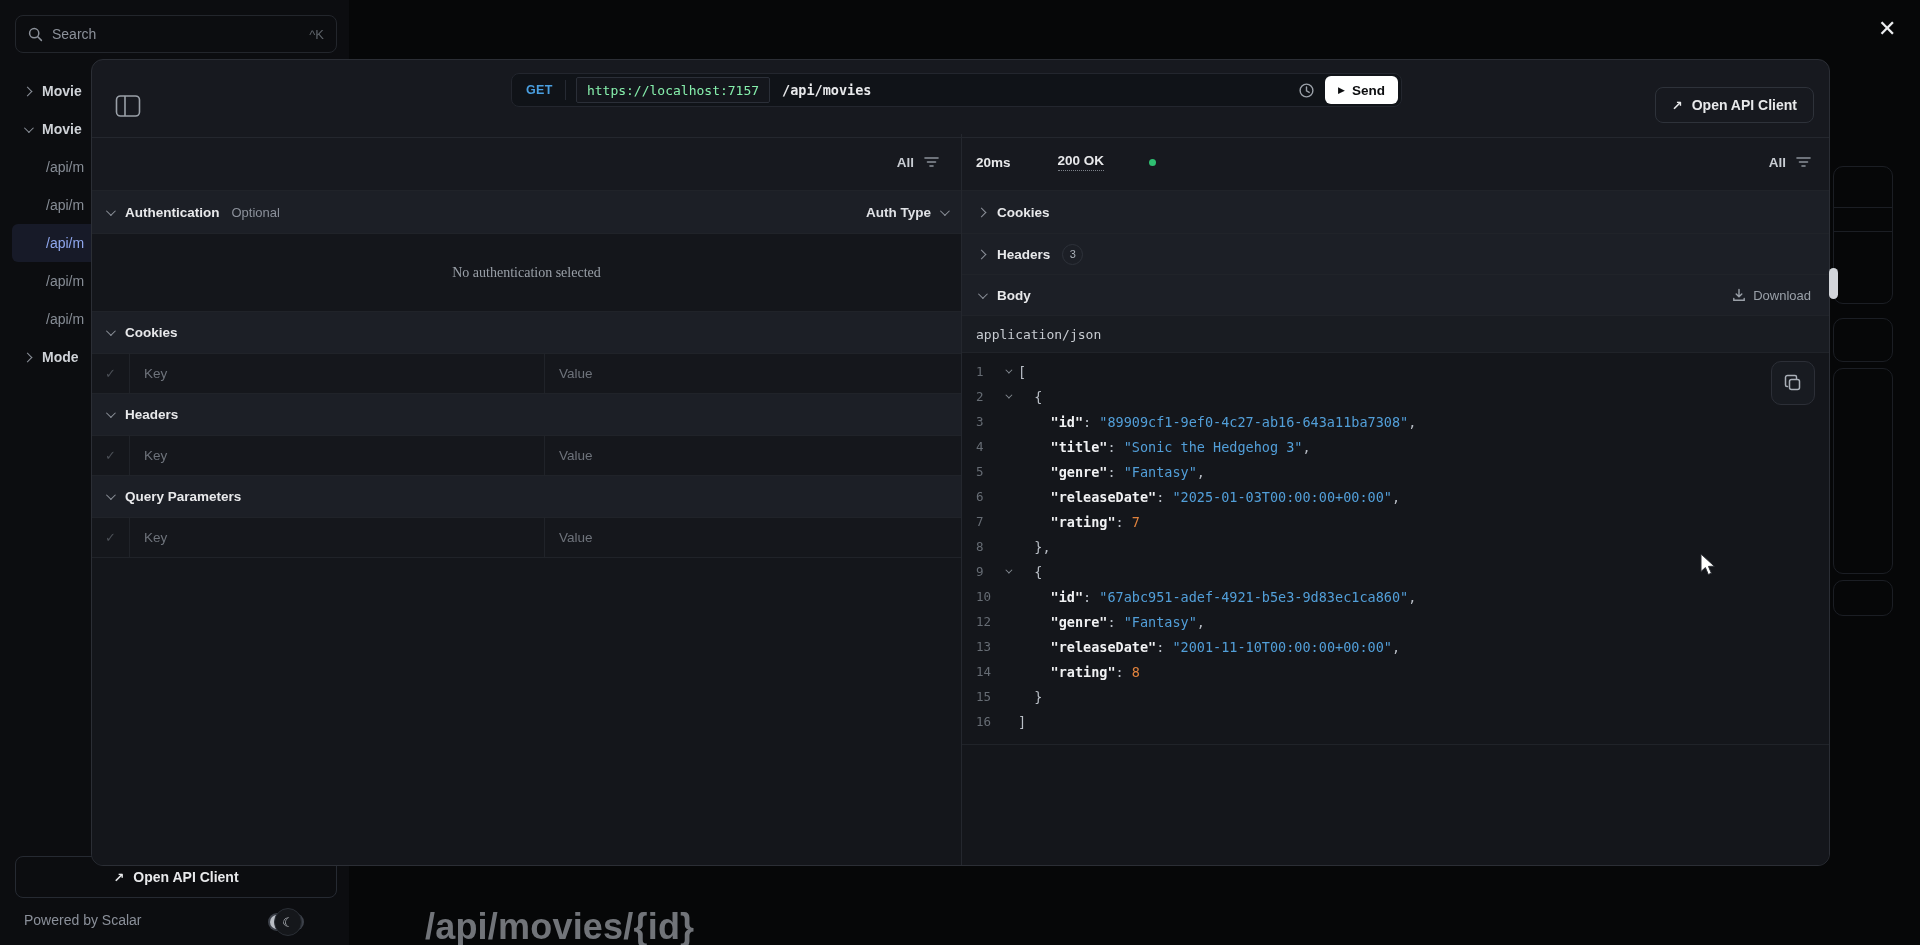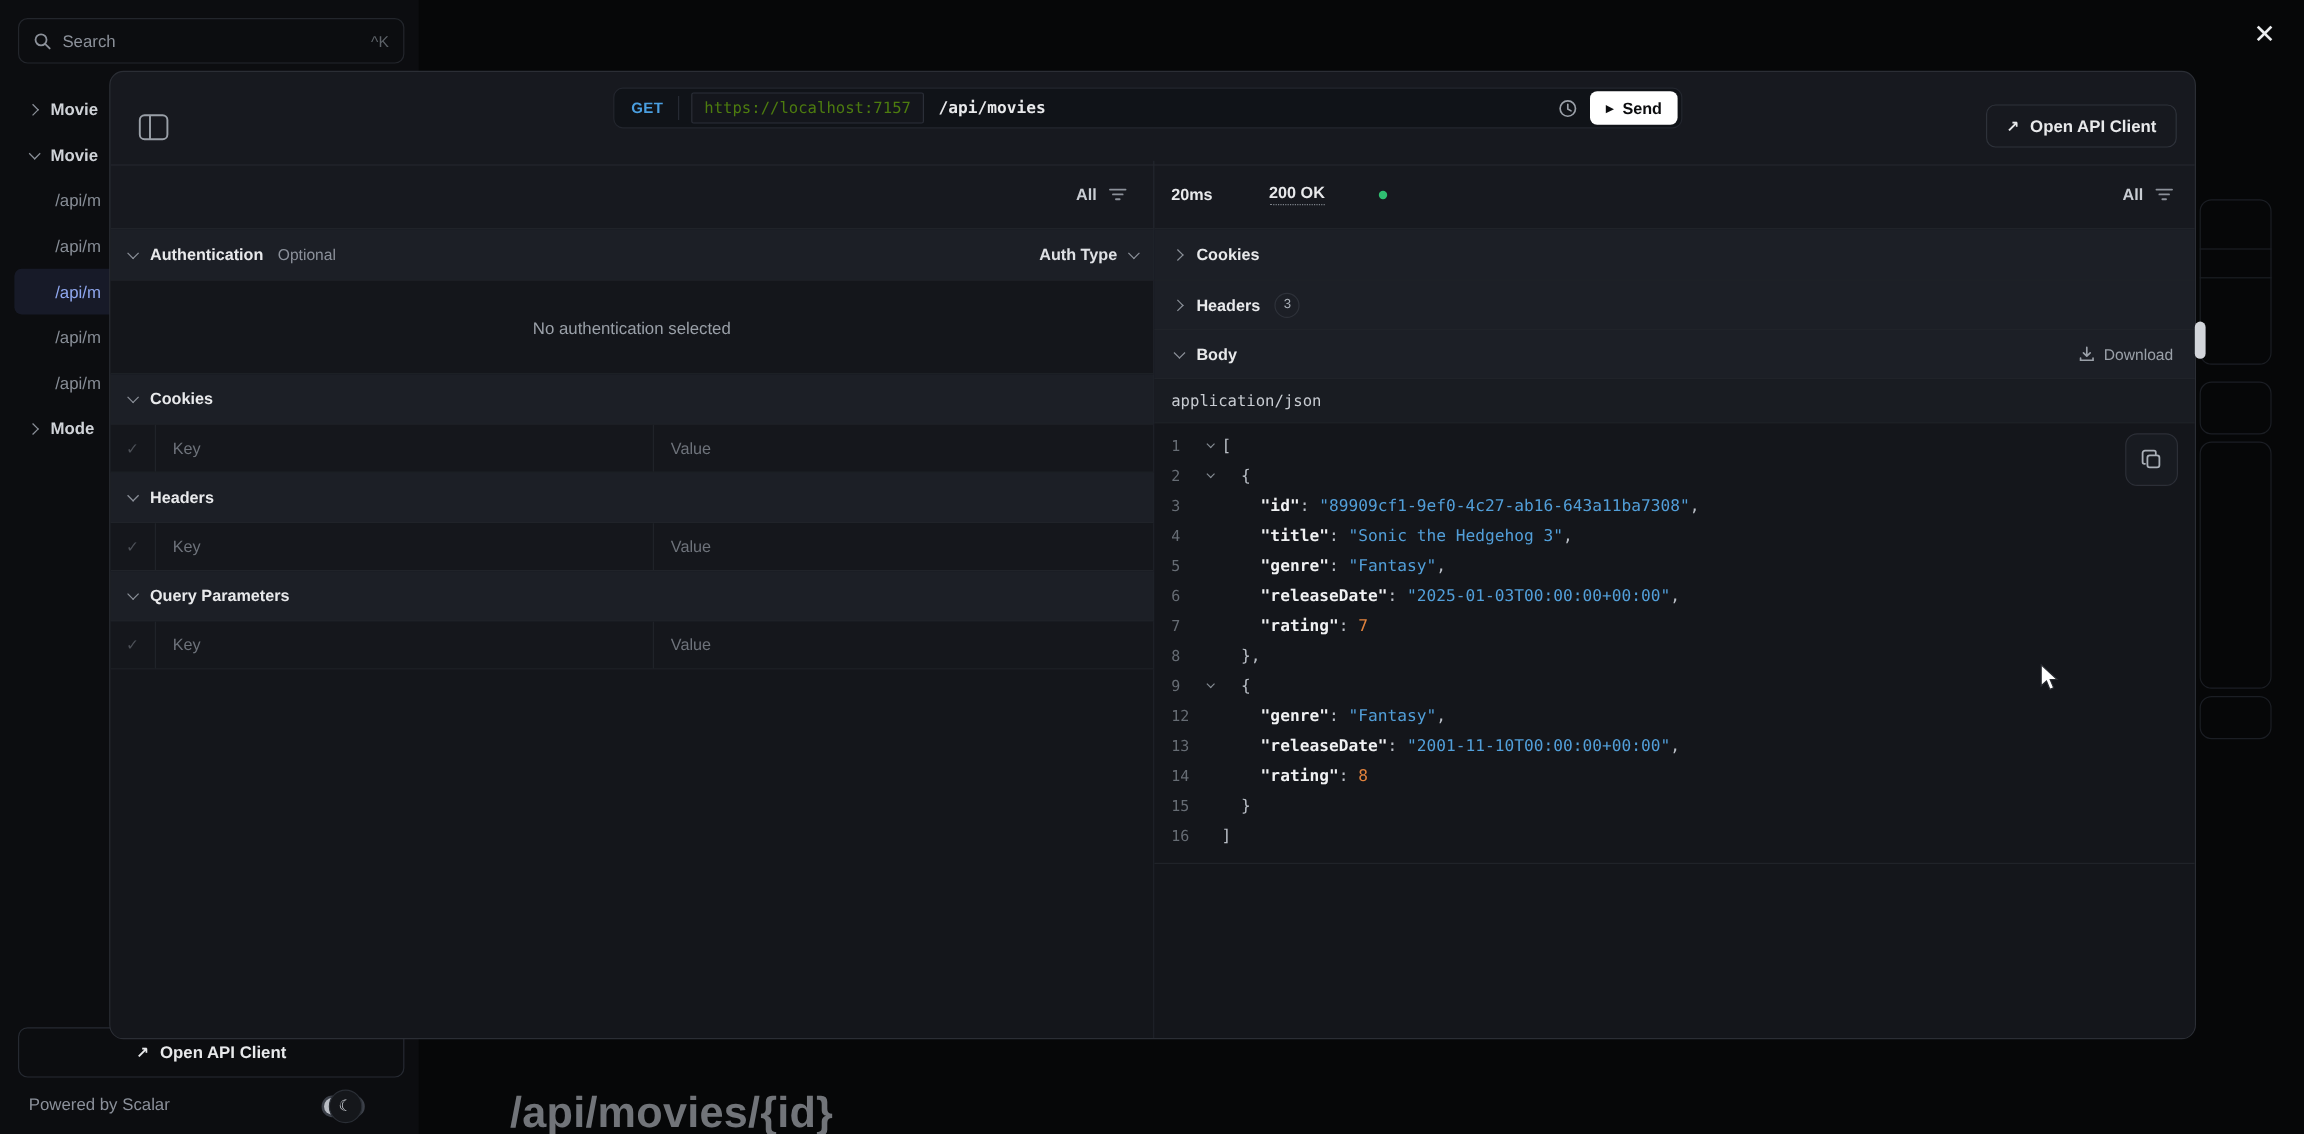--- a/index.html
+++ b/index.html
@@ -50,21 +50,21 @@
   
   .modal{ position:absolute; left:91px; top:59px; width:1739px; height:807px; background:var(--modal);
     border:1px solid #2b2e35; border-radius:12px; z-index:10; overflow:hidden; }
   .topbar{ position:absolute; left:0; top:0; right:0; height:78px; border-bottom:1px solid var(--line); }
   .tgl-sidebar{ position:absolute; left:23px; top:34px; width:28px; height:26px; color:#9aa0a8; }
   .addressbar{ position:absolute; left:419px; top:13px; width:891px; height:34px; background:#101318;
     border:1px solid #23262e; border-radius:8px; display:flex; align-items:center; }
   .method{ padding:0 12px 0 14px; font-weight:700; font-size:12.5px; letter-spacing:.4px; color:var(--getblue); }
   .ab-sep{ width:1px; height:20px; background:#262a33; }
   .urlbox{ margin-left:10px; height:26px; border:1px solid #2b2f38; border-radius:2px; background:#14161c;
-    display:flex; align-items:center; padding:0 10px; font-family:"DejaVu Sans Mono",monospace; font-size:13px; color:#4d7c0f; }
+    display:flex; align-items:center; padding:0 10px; font-family:"DejaVu Sans Mono",monospace; font-size:13px; color:#86efac; }
   .ab-path{ margin-left:12px; font-family:"DejaVu Sans Mono",monospace; font-size:13.5px; color:var(--txt); font-weight:700; }
   .history{ margin-left:auto; color:#9aa0a8; display:flex; align-items:center; }
   .send{ margin:0 3px 0 10px; height:28px; background:#ffffff; border:none; border-radius:6px; padding:0 13px;
     display:flex; align-items:center; gap:7px; font-family:inherit; font-size:13.5px; font-weight:600; color:#0b0c0e; }
   .send .play{ font-size:9px; }
   .open-top{ position:absolute; right:15px; top:27px; height:36px; background:transparent; border:1px solid #2e323a;
     border-radius:8px; padding:0 16px; display:flex; align-items:center; gap:9px; color:var(--txt);
     font-size:14px; font-weight:600; font-family:inherit; }
   .arr{ font-size:13px; line-height:1; }
 
@@ -80,21 +80,21 @@
   .status{ margin-left:11px; color:var(--txt); font-weight:700; font-size:13.5px;
     border-bottom:1px dotted #7d828a; padding-bottom:2px; }
   .dot{ width:7px; height:7px; border-radius:50%; background:var(--green); margin-left:9px; }
 
   .sect-hdr{ flex:0 0 auto; display:flex; align-items:center; gap:12px; padding:0 14px;
     background:var(--hdr); border-bottom:1px solid var(--line2); color:var(--txt); font-size:13.5px; font-weight:700; }
   .sect-hdr .opt{ color:#8b909a; font-weight:400; font-size:13px; }
   .auth-hdr{ height:43px; }
   .auth-right{ margin-left:auto; display:flex; align-items:center; gap:9px; font-weight:600; font-size:13.5px; color:#dfe1e5; }
   .auth-body{ height:78px; flex:0 0 auto; background:var(--recess); border-bottom:1px solid var(--line2);
-    display:flex; align-items:center; justify-content:center; color:#9aa0a8; font-size:14px; }
+    display:flex; align-items:center; justify-content:center; color:#9aa0a8; font-size:14px;font-family:Liberation Serif, serif; }
 
   .kv-row{ height:40px; flex:0 0 auto; display:flex; background:var(--row); border-bottom:1px solid var(--line2); }
   .kv-check{ width:38px; flex:0 0 auto; border-right:1px solid var(--line2); display:flex; align-items:center;
     justify-content:center; color:#4b4f56; font-size:13px; }
   .kv-key{ width:415px; flex:0 0 auto; border-right:1px solid var(--line2); }
   .kv-key input, .kv-val input{ width:100%; height:100%; background:transparent; border:none; outline:none;
     padding:0 14px; color:var(--txt); font-size:13.5px; font-family:inherit; }
   .kv-key input::placeholder, .kv-val input::placeholder{ color:#6e737b; }
   .kv-val{ flex:1; }
 
@@ -359,20 +359,25 @@
               <span class="ct"><span class="tk-p">  },</span></span>
             </div>
             <div class="cl">
               <span class="ln">9</span>
               <span class="fold">
                 <span class="chev down"></span>
               </span>
               <span class="ct"><span class="tk-p">  {</span></span>
             </div>
             <div class="cl">
+              <span class="ln">10</span>
+              <span class="fold"></span>
+              <span class="ct"><span class="tk-p">    </span><span class="tk-k">"id"</span><span class="tk-p">: </span><span class="tk-s">"67abc951-adef-4921-b5e3-9d83ec1ca860"</span><span class="tk-p">,</span></span>
+            </div>
+            <div class="cl">
               <span class="ln">12</span>
               <span class="fold"></span>
               <span class="ct"><span class="tk-p">    </span><span class="tk-k">"genre"</span><span class="tk-p">: </span><span class="tk-s">"Fantasy"</span><span class="tk-p">,</span></span>
             </div>
             <div class="cl">
               <span class="ln">13</span>
               <span class="fold"></span>
               <span class="ct"><span class="tk-p">    </span><span class="tk-k">"releaseDate"</span><span class="tk-p">: </span><span class="tk-s">"2001-11-10T00:00:00+00:00"</span><span class="tk-p">,</span></span>
             </div>
             <div class="cl">

